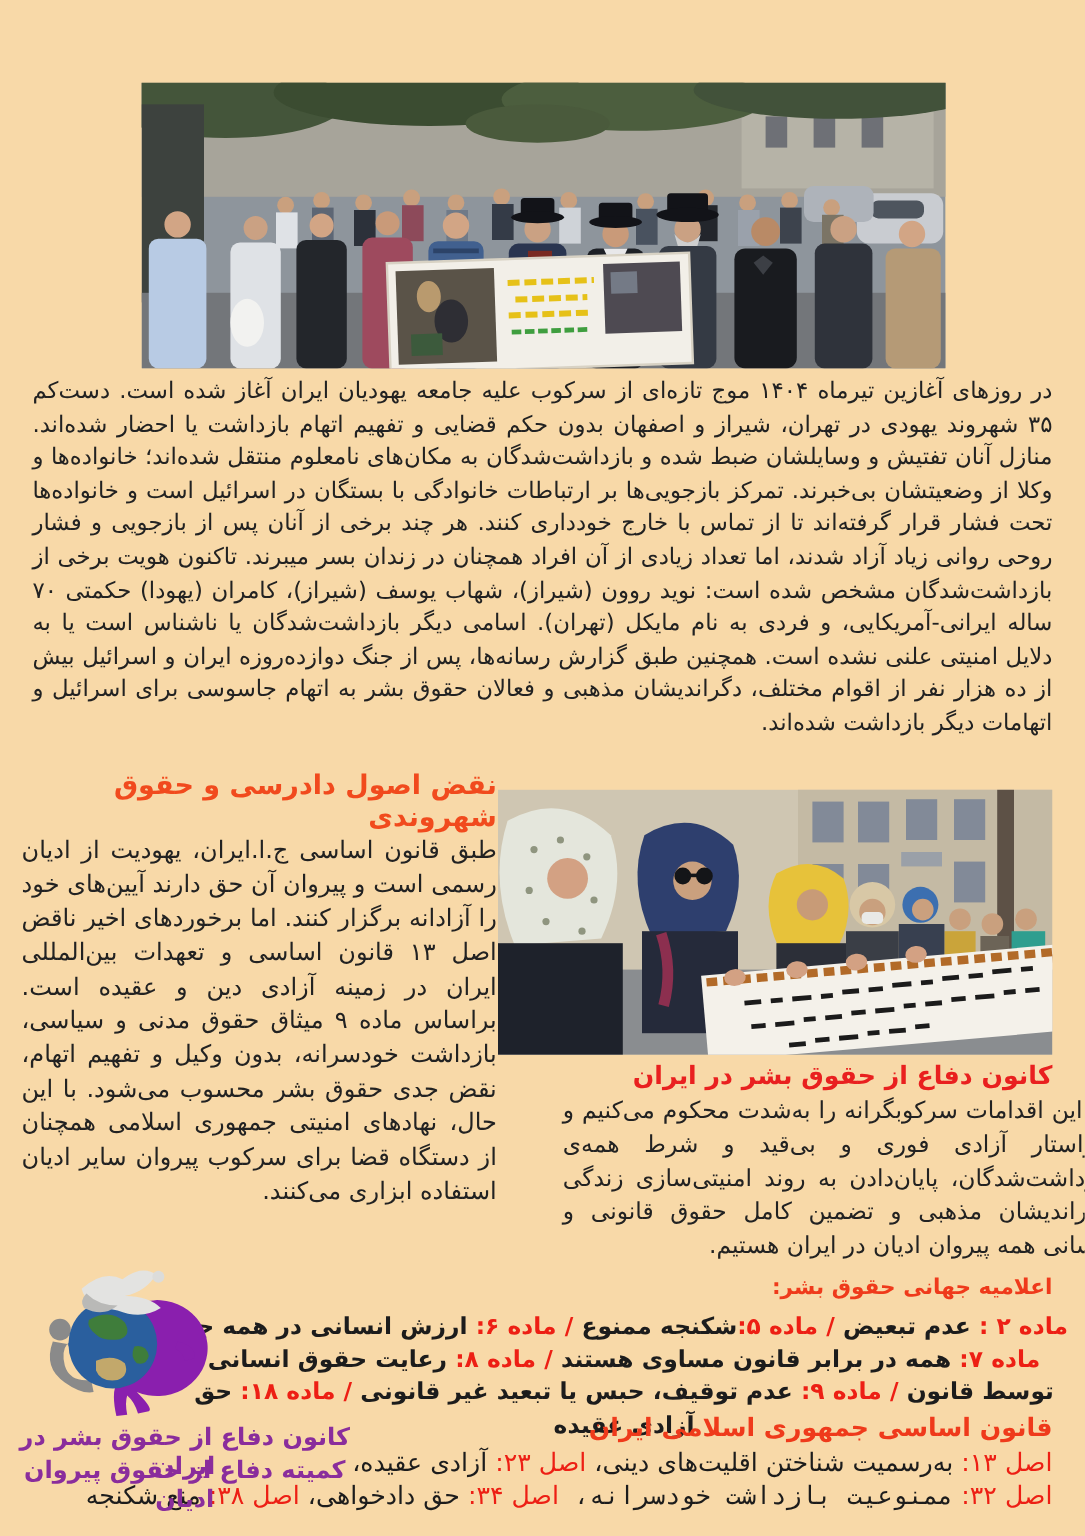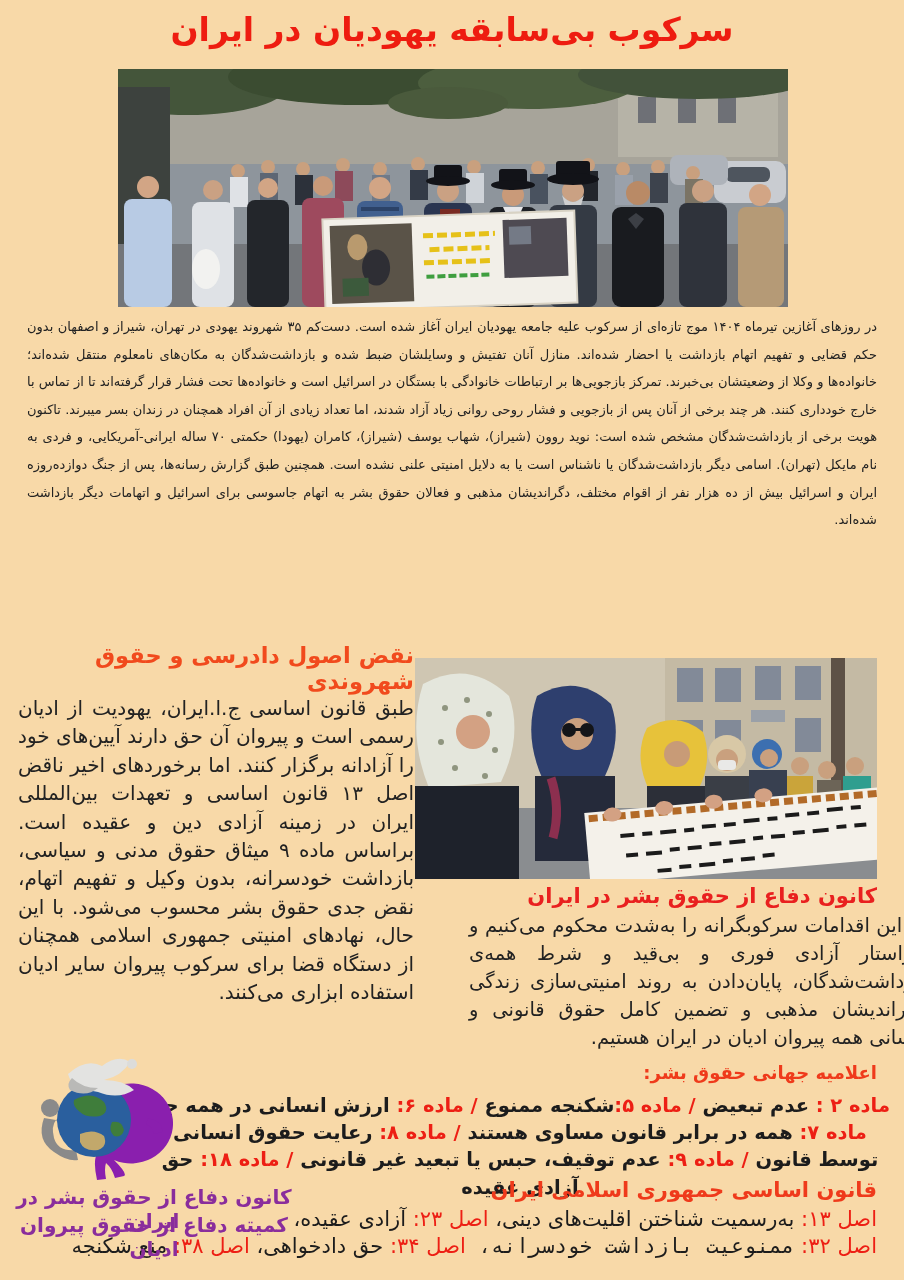--- a/index.html
+++ b/index.html
@@ -11,21 +11,21 @@
   .abs{position:absolute;margin:0;}
   .title{
     top:10px;left:0;width:904px;text-align:center;
     font-size:33px;font-weight:bold;color:#ee1c10;letter-spacing:-0.5px;
   }
   .photo1{left:118px;top:69px;width:670px;height:238px;}
   .photo2{left:415px;top:658px;width:462px;height:221px;}
   .photo1 svg,.photo2 svg,.logo svg{display:block;width:100%;height:100%;}
   .intro{
     right:27px;top:313px;width:850px;
-    font-size:13px;line-height:27.6px;color:#222;text-align:justify;
+    font-size:19px;line-height:27.6px;color:#222;text-align:justify;
   }
   .sec2-heading{
     left:18px;top:642px;width:396px;text-align:right;
     font-size:22.5px;font-weight:bold;color:#f14a1d;
   }
   .sec2-body{
     left:18px;top:694px;width:396px;
     font-size:20px;line-height:28.4px;color:#222;text-align:justify;
   }
   .kanun-heading{
@@ -58,21 +58,20 @@
   .footer-number{
     left:4px;top:1242px;width:300px;text-align:center;
     font-size:24px;font-weight:bold;color:#8a2d9c;font-family:"DejaVu Sans",sans-serif;
   }
 </style>
 </head>
 <body>
 
 <div class="page">
 
-  <h1 class="abs title">سرکوب بی‌سابقه یهودیان در ایران</h1>
 
   <div class="abs photo1">
     <svg viewBox="0 0 670 238" preserveAspectRatio="none">
       <rect width="670" height="238" fill="#8e959c"></rect>
       <rect x="0" y="0" width="670" height="95" fill="#a7a49a"></rect>
       <rect x="500" y="18" width="160" height="70" fill="#b6b3a7"></rect>
       <rect x="520" y="28" width="18" height="26" fill="#6e7076"></rect>
       <rect x="560" y="28" width="18" height="26" fill="#6e7076"></rect>
       <rect x="600" y="28" width="18" height="26" fill="#6e7076"></rect>
       <ellipse cx="70" cy="16" rx="100" ry="30" fill="#44553a"></ellipse>

